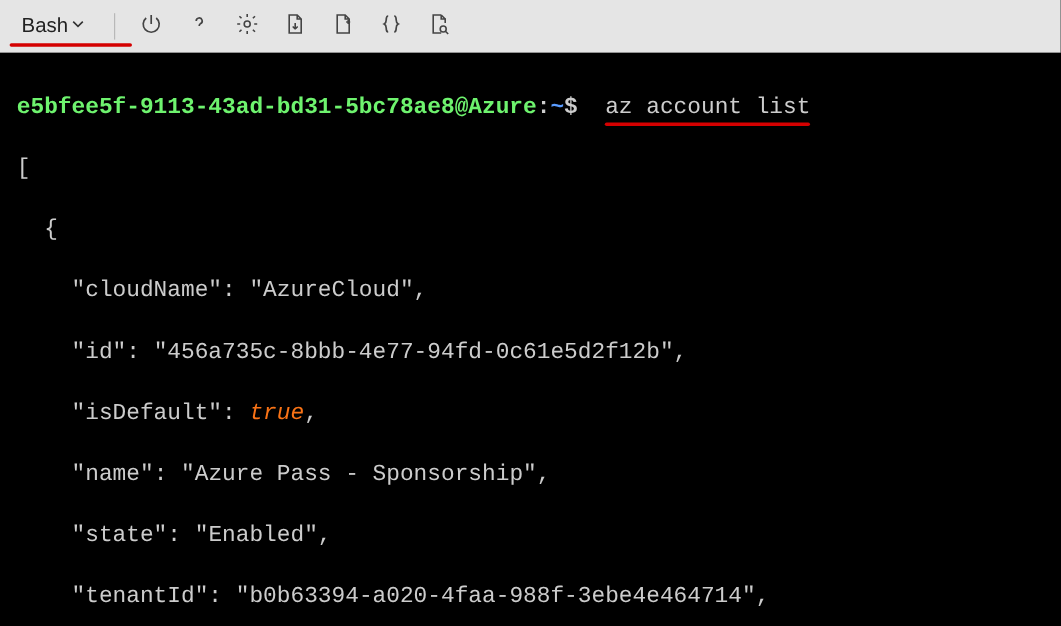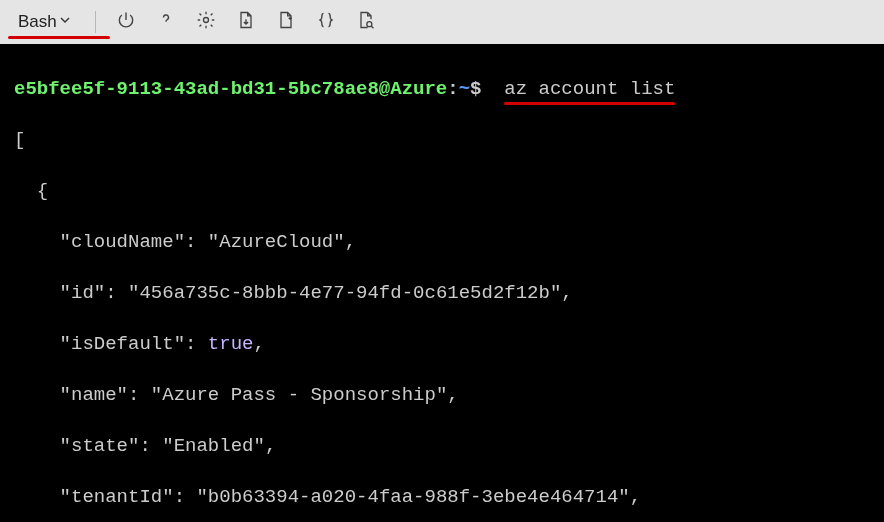--- a/index.html
+++ b/index.html
@@ -73,21 +73,21 @@
     .cmd-text { color: #cccccc; position: relative; z-index: 1; }
     .cmd-underline {
       position: absolute;
       left: 0; right: 0; bottom: -2px;
       height: 3px;
       background: #d40000;
       border-radius: 2px;
     }
     .jkey { color: #cccccc; }
     .jstr { color: #cccccc; }
-    .jbool{ color: #c4b5fd; }
+    .jbool{ color: #f97316; font-style: italic; }
     .line { display: block; }
   </style>
 </head>
 <body>
 
 <div class="toolbar">
   <div class="shell-selector">
     <span class="shell-label">Bash</span>
     <span>
       <svg viewBox="0 0 24 24" width="16" height="16">

